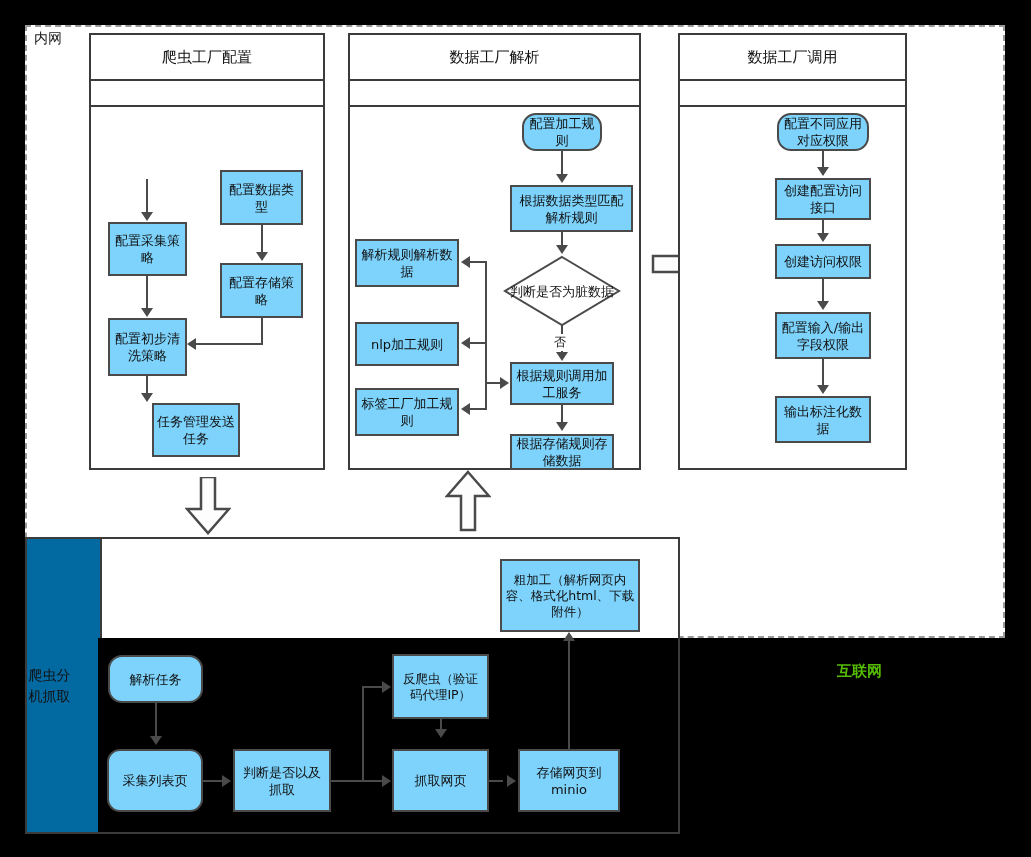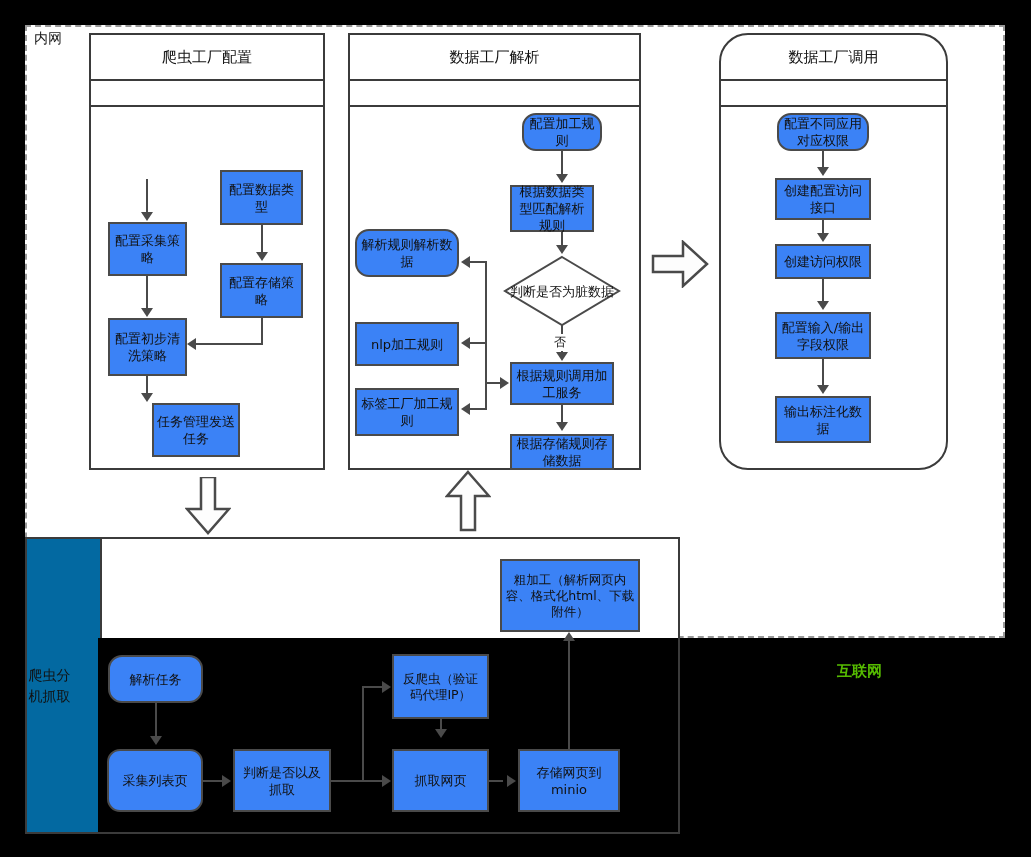--- a/index.html
+++ b/index.html
@@ -25,21 +25,21 @@
   .panel{background:#ffffff;border:2px solid #3b3b3b;}
   .panel-title{
     border-bottom:2px solid #3b3b3b;
     display:flex;align-items:center;justify-content:center;
     font-size:15px;color:#111;height:44px;
   }
   .panel-sub{border-bottom:2px solid #3b3b3b;height:24px;}
 
   
   .node{
-    background:#3b82f6;border:2px solid #4a4a4a;
+    background:#7dd3fc;border:2px solid #4a4a4a;
     display:flex;align-items:center;justify-content:center;
     text-align:center;font-size:13px;color:#111;line-height:17px;
     padding:2px 3px;
   }
   .node.term{border-radius:14px;}
   .node.small{font-size:12.5px;line-height:16px;}
   .diamond-txt{
     position:absolute;left:0;top:0;width:100%;height:100%;
     display:flex;align-items:center;justify-content:center;
     text-align:center;font-size:13px;color:#111;line-height:17px;
@@ -115,33 +115,33 @@
   <svg class="abs blockarrow" style="left:185px;top:477px;width:46px;height:58px;" viewBox="0 0 46 58">
     <polygon points="16,0 30,0 30,32 44,32 23,56 2,32 16,32" fill="#fdfdfd" stroke="#4a4a4a" stroke-width="2.5"></polygon>
   </svg>
 
   <div class="abs panel" style="left:348px;top:33px;width:293px;height:437px;">
     <div class="panel-title">数据工厂解析</div>
     <div class="panel-sub"></div>
   </div>
 
   <div class="abs node term" style="left:522px;top:113px;width:80px;height:38px;">配置加工规则</div>
-  <div class="abs node" style="left:510px;top:185px;width:84px;height:47px;">根据数据类型匹配解析规则</div>
+  <div class="abs node" style="left:510px;top:185px;width:123px;height:47px;">根据数据类型匹配解析规则</div>
 
   <div class="abs" style="left:503px;top:255px;width:118px;height:72px;">
     <svg width="118" height="72" viewBox="0 0 118 72" style="position:absolute;left:0;top:0;">
       <polygon points="59,2 116,36 59,70 2,36" fill="#ffffff" stroke="#4a4a4a" stroke-width="2"></polygon>
     </svg>
     <div class="diamond-txt">判断是否为脏数据</div>
   </div>
 
   <div class="abs node" style="left:510px;top:362px;width:104px;height:43px;">根据规则调用加工服务</div>
   <div class="abs node" style="left:510px;top:434px;width:104px;height:36px;">根据存储规则存储数据</div>
 
-  <div class="abs node" style="left:355px;top:229px;width:104px;height:48px;border-radius:14px;">解析规则解析数据</div>
+  <div class="abs node" style="left:355px;top:239px;width:104px;height:48px;">解析规则解析数据</div>
   <div class="abs node" style="left:355px;top:322px;width:104px;height:44px;">nlp加工规则</div>
   <div class="abs node" style="left:355px;top:388px;width:104px;height:48px;">标签工厂加工规则</div>
 
   <div class="abs ln lnv" style="left:561px;top:151px;height:24px;"></div>
   <div class="abs arw arw-d" style="left:556px;top:174px;"></div>
 
   <div class="abs ln lnv" style="left:561px;top:232px;height:14px;"></div>
   <div class="abs arw arw-d" style="left:556px;top:245px;"></div>
 
   <div class="abs ln lnv" style="left:561px;top:325px;height:27px;"></div>
@@ -162,21 +162,21 @@
   <div class="abs arw arw-r" style="left:500px;top:377px;"></div>
 
   <svg class="abs blockarrow" style="left:445px;top:470px;width:46px;height:62px;" viewBox="0 0 46 62">
     <polygon points="23,2 44,26 30,26 30,60 16,60 16,26 2,26" fill="#fdfdfd" stroke="#4a4a4a" stroke-width="2.5"></polygon>
   </svg>
 
   <svg class="abs blockarrow" style="left:651px;top:240px;width:58px;height:48px;" viewBox="0 0 58 48">
     <polygon points="2,16 32,16 32,2 56,24 32,46 32,32 2,32" fill="#fdfdfd" stroke="#4a4a4a" stroke-width="2.5"></polygon>
   </svg>
 
-  <div class="abs panel" style="left:719px;top:33px;width:229px;height:437px;border-radius:29px;">
+  <div class="abs panel" style="left:678px;top:33px;width:229px;height:437px;">
     <div class="panel-title">数据工厂调用</div>
     <div class="panel-sub"></div>
   </div>
 
   <div class="abs node term" style="left:777px;top:113px;width:92px;height:38px;">配置不同应用对应权限</div>
   <div class="abs node" style="left:775px;top:178px;width:96px;height:42px;">创建配置访问接口</div>
   <div class="abs node" style="left:775px;top:244px;width:96px;height:35px;">创建访问权限</div>
   <div class="abs node" style="left:775px;top:312px;width:96px;height:47px;">配置输入/输出字段权限</div>
   <div class="abs node" style="left:775px;top:396px;width:96px;height:47px;">输出标注化数据</div>
 

